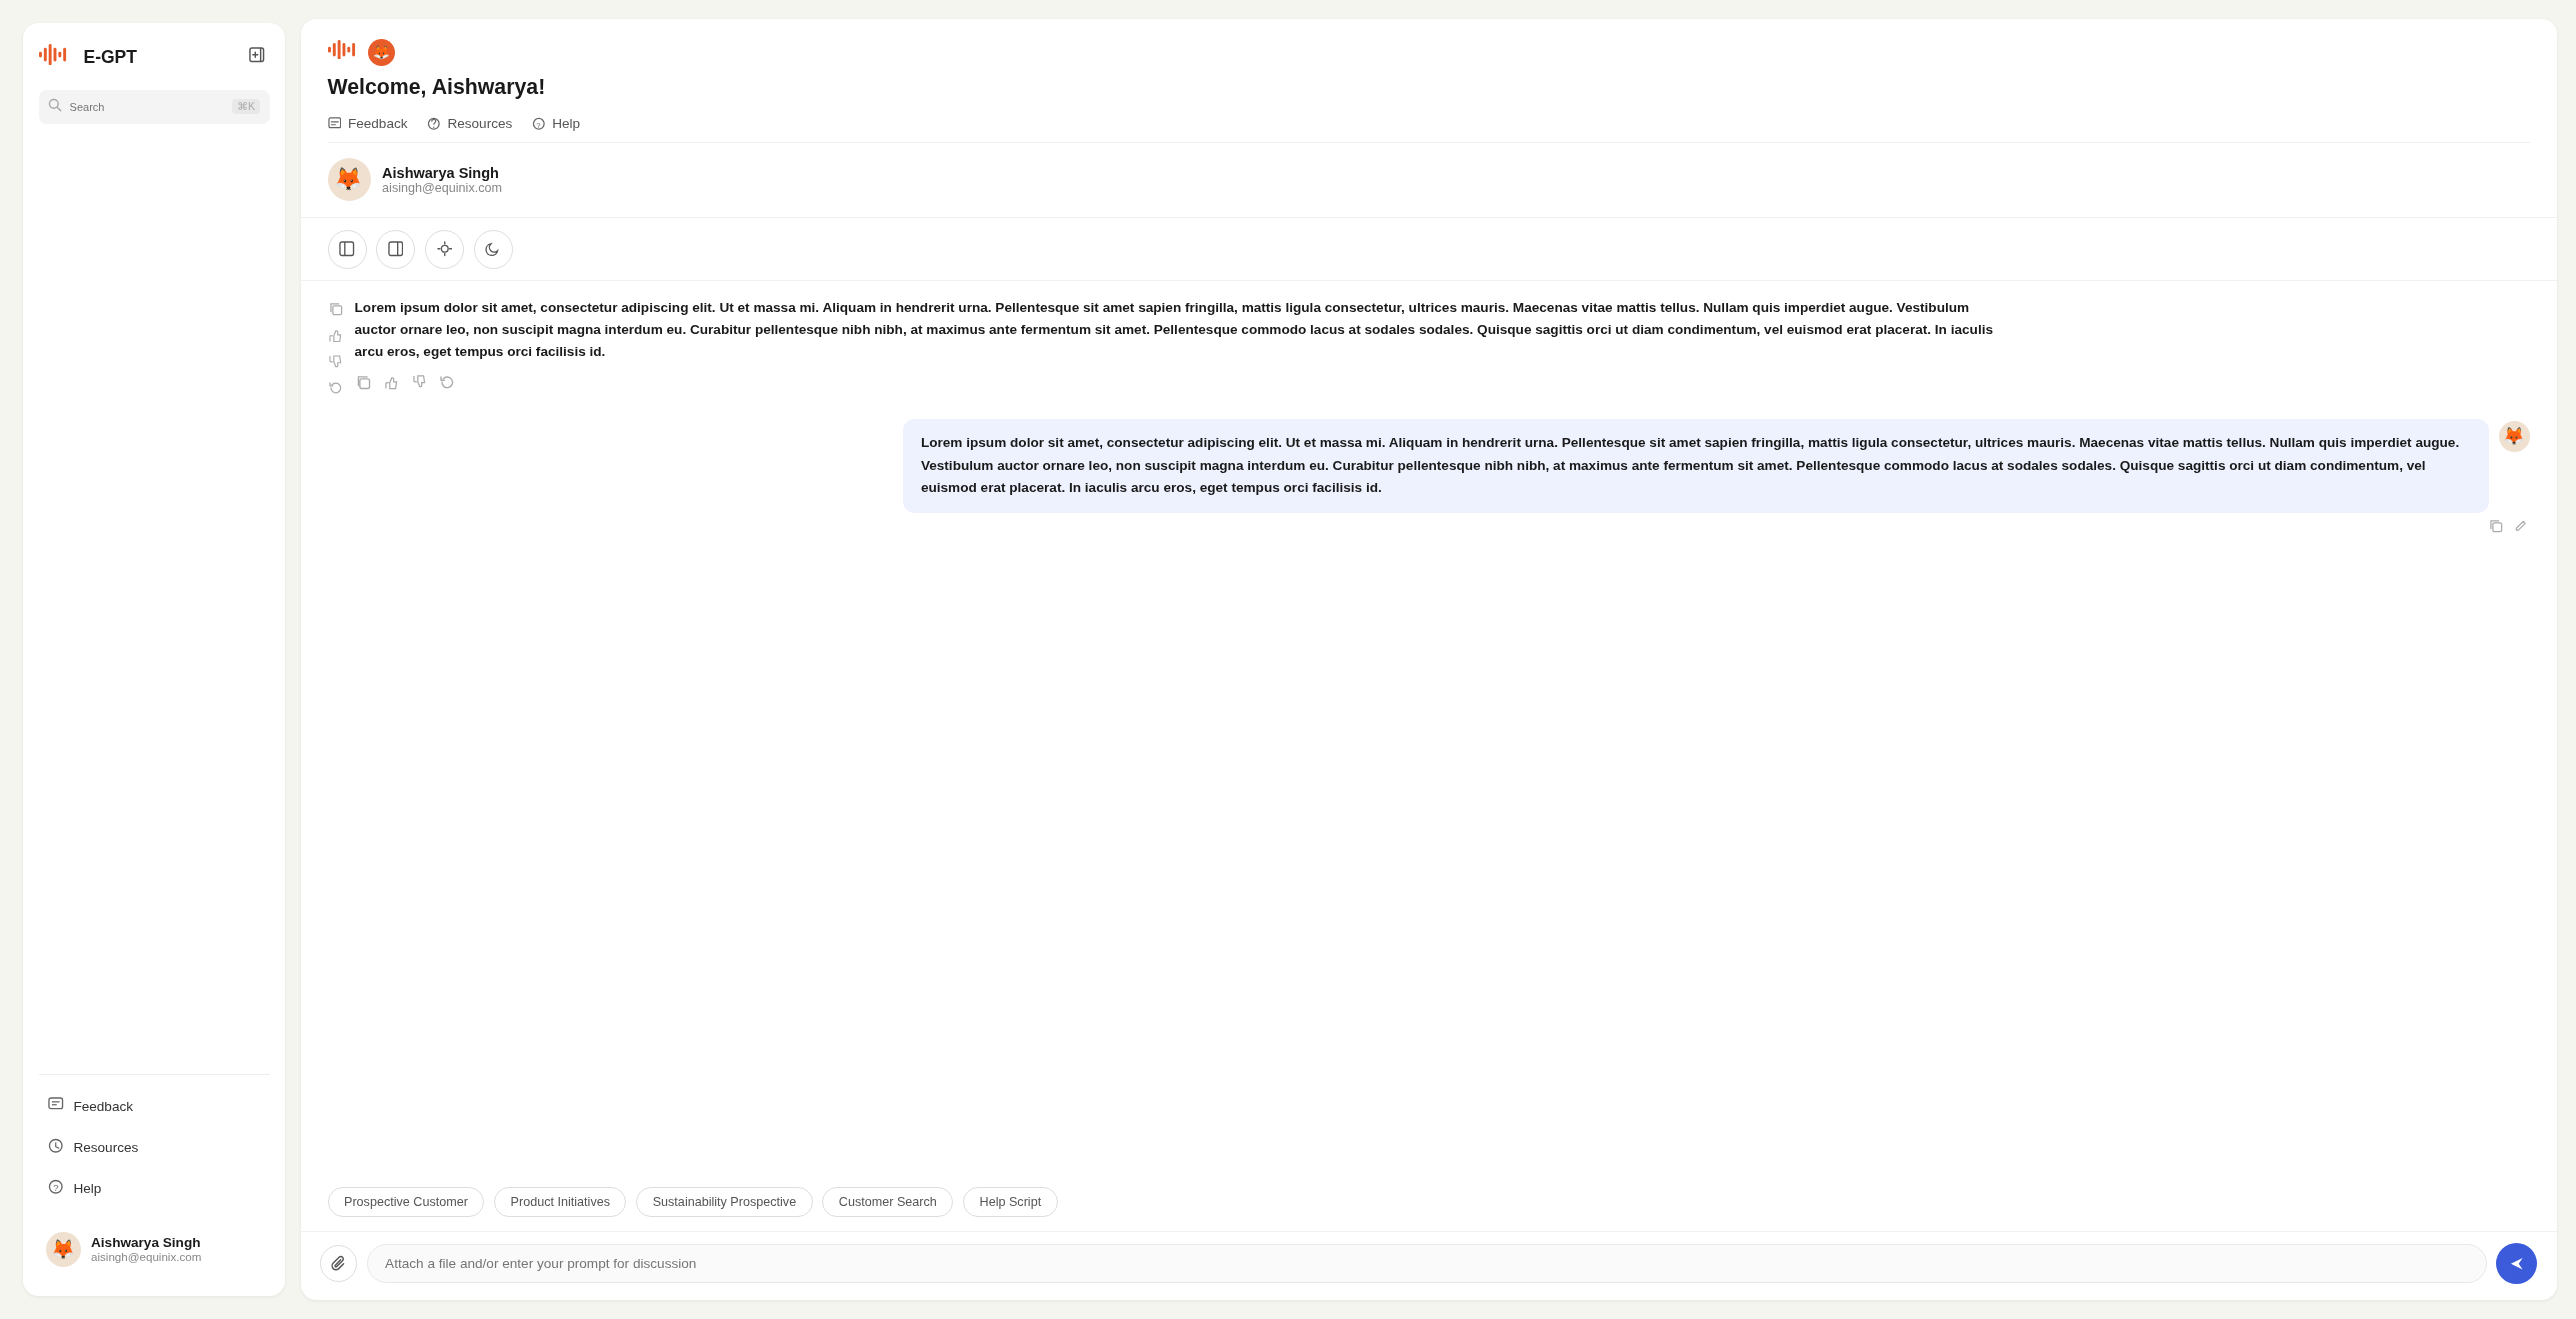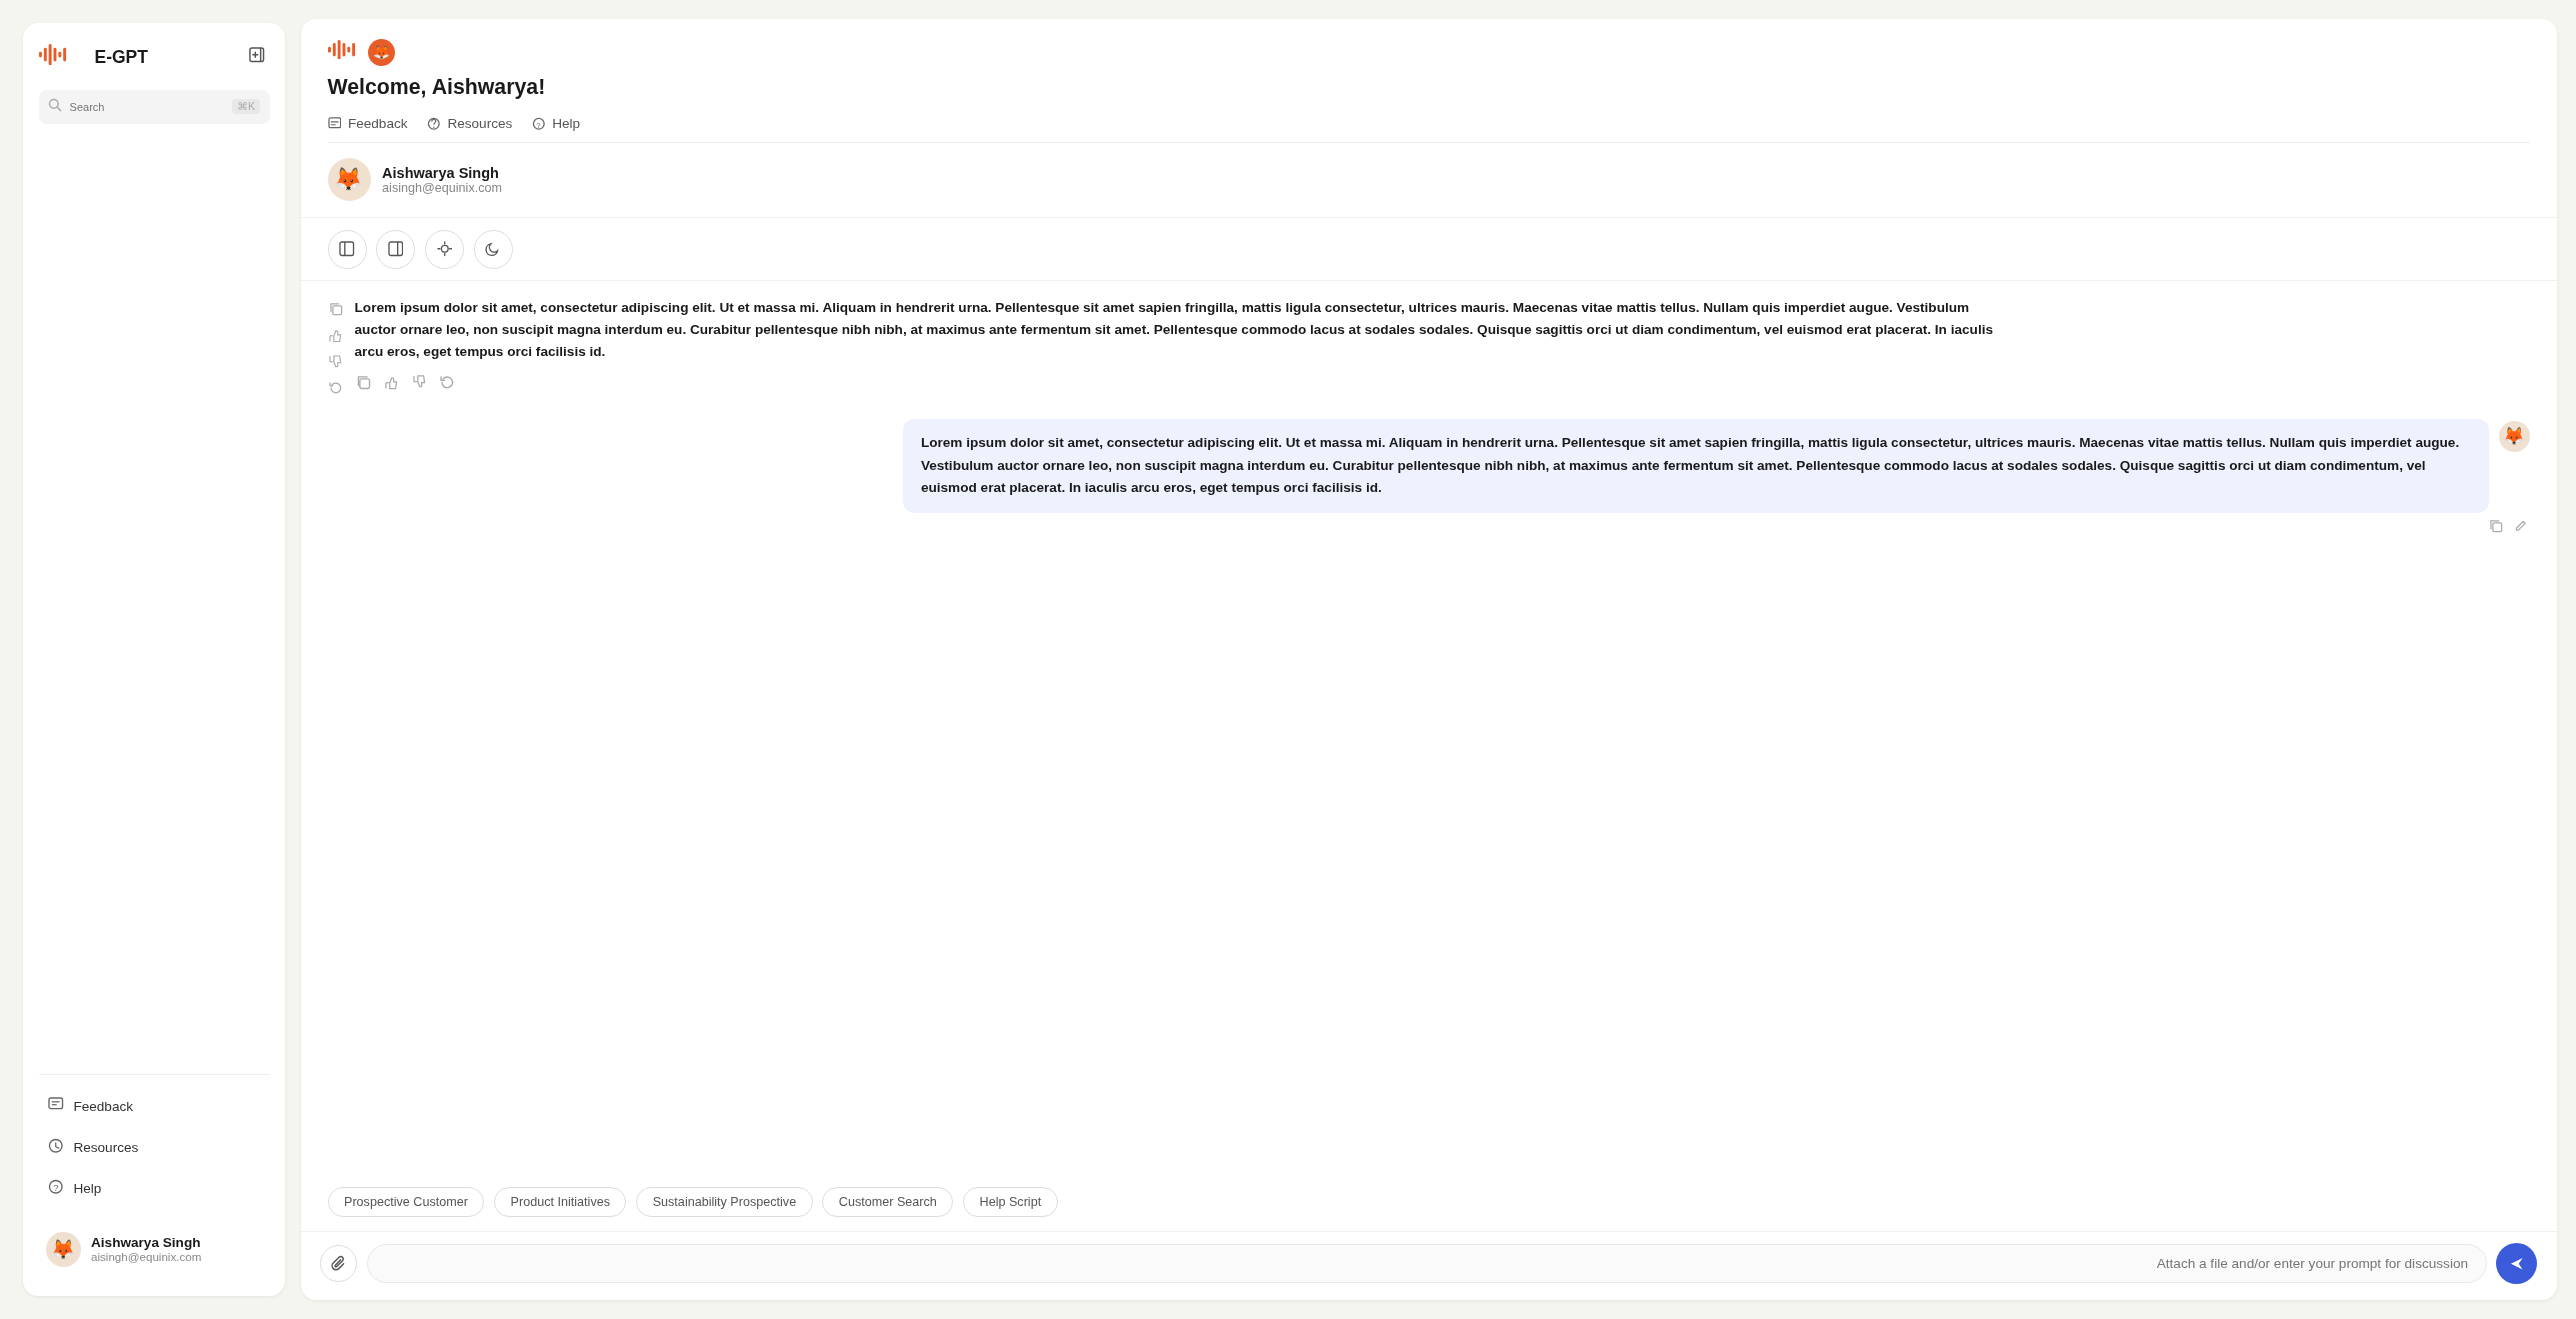--- a/index.html
+++ b/index.html
@@ -25,21 +25,21 @@
     }
     .sidebar-header {
       display: flex;
       align-items: center;
       justify-content: space-between;
       margin-bottom: 17.5px;
     }
     .sidebar-logo {
       display: flex;
       align-items: center;
-      gap: 25px;
+      gap: 14px;
     }
     .logo-icon {
       color: #e85c2a;
       font-size: 21.3px;
       letter-spacing: -1.9px;
     }
     .logo-text {
       font-size: 17.5px;
       font-weight: 700;
       color: #1a1a1a;
@@ -359,21 +359,20 @@
     }
     .input-field {
       flex: 1;
       border: 1.5px solid #e8e8e8;
       border-radius: 23px;
       padding: 10.7px 17.5px;
       font-size: 13.6px;
       color: #888;
       outline: none;
       background: #fafafa;
-      text-align: right;
     }
     .send-btn {
       width: 41px;
       height: 41px;
       border-radius: 50%;
       background: #3b5bdb;
       border: none;
       cursor: pointer;
       display: flex;
       align-items: center;

